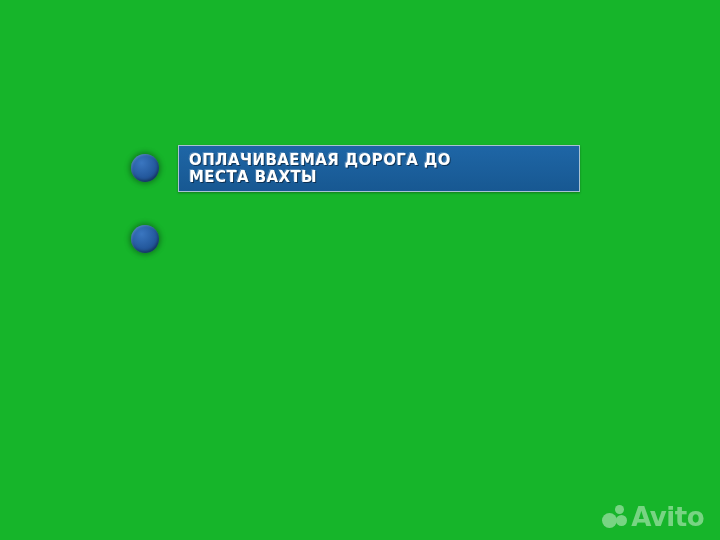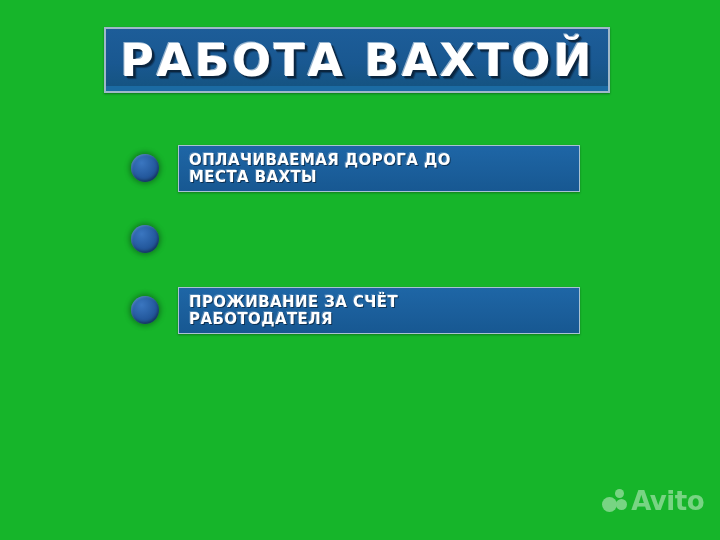--- a/index.html
+++ b/index.html
@@ -112,21 +112,21 @@
       1px 1px 0 rgba(8,28,48,0.65),
       -1px -1px 0 rgba(255,255,255,0.22);
     font-family: "DejaVu Sans", "Liberation Sans", sans-serif;
     white-space: pre-line;
   }
 
   
   .avito-watermark {
     position: absolute;
     right: 16px;
-    bottom: 26px;
+    bottom: 10px;
     display: flex;
     opacity: 0.42;
   }
   .avito-mark {
     position: relative;
     width: 26px;
     height: 26px;
     margin-right: 3px;
   }
   .avito-mark i {
@@ -145,46 +145,36 @@
     letter-spacing: -0.5px;
     line-height: 26px;
     font-family: "DejaVu Sans", "Liberation Sans", sans-serif;
   }
 </style>
 </head>
 <body>
 
 <div class="poster">
 
-  <div class="title-banner">
-    <div class="title-text">РАБОТА ВАХТОЙ</div>
-  </div>
 
   <div class="bullet-list">
 
     <div class="bullet-row">
       <span class="bullet-dot"></span>
       <div class="bullet-box">
         <span class="bullet-text">ОПЛАЧИВАЕМАЯ ДОРОГА ДО
 МЕСТА ВАХТЫ</span>
       </div>
     </div>
 
     <div class="bullet-row">
       <span class="bullet-dot"></span>
     </div>
 
 
-    <div class="bullet-row">
-      <span class="bullet-dot"></span>
-      <div class="bullet-box">
-        <span class="bullet-text">ПРОЖИВАНИЕ ЗА СЧЁТ
-РАБОТОДАТЕЛЯ</span>
-      </div>
-    </div>
 
   </div>
 
   <div class="avito-watermark">
     <span class="avito-mark">
       <i class="avito-dot-big"></i>
       <i class="avito-dot-mid"></i>
       <i class="avito-dot-small"></i>
     </span>
     <span class="avito-word">Avito</span>

